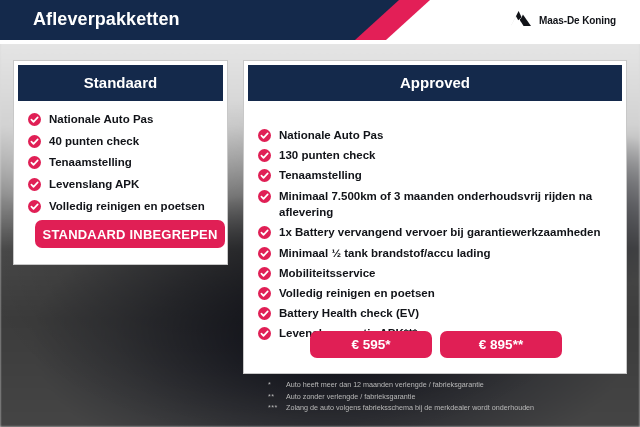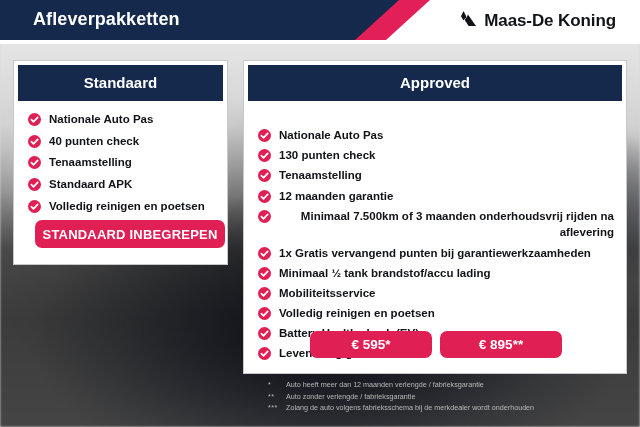--- a/index.html
+++ b/index.html
@@ -71,38 +71,38 @@
   .brand {
     position: absolute;
     right: 24px; top: 10px;
     display: flex;
     align-items: center;
     gap: 7px;
   }
   .brand-mark { display: block; }
   .brand-name {
     color: #111318;
-    font-size: 17px;
+    font-size: 10px;
     font-weight: bold;
     letter-spacing: -0.1px;
   }
 
   
   .card {
     position: absolute;
     background: #ffffff;
     border: 1px solid #c8c8c8;
   }
   .card-head {
     background: #14294b;
     color: #ffffff;
     text-align: center;
     font-weight: bold;
   }
-  .card-body { padding: 10px 12px 0 14px; text-align: right; }
+  .card-body { padding: 10px 12px 0 14px; }
 
   #card-standaard {
     left: 13px; top: 60px;
     width: 215px; height: 205px;
   }
   #card-standaard .card-head {
     margin: 4px 4px 0 4px;
     height: 36px;
     line-height: 36px;
     font-size: 15px;
@@ -246,21 +246,21 @@
           </span>
           <span class="feat-text">Tenaamstelling</span>
         </li>
         <li>
           <span class="check-icon">
             <svg width="13" height="13" viewBox="0 0 13 13" aria-hidden="true">
                 <circle cx="6.5" cy="6.5" r="6.5" fill="#e01f55"></circle>
                 <path d="M3.4 6.7 L5.5 8.8 L9.7 4.3" stroke="#ffffff" stroke-width="1.7" fill="none" stroke-linecap="round" stroke-linejoin="round"></path>
               </svg>
           </span>
-          <span class="feat-text">Standaard APK</span>
+          <span class="feat-text">Levenslang APK</span>
         </li>
         <li>
           <span class="check-icon">
             <svg width="13" height="13" viewBox="0 0 13 13" aria-hidden="true">
                 <circle cx="6.5" cy="6.5" r="6.5" fill="#e01f55"></circle>
                 <path d="M3.4 6.7 L5.5 8.8 L9.7 4.3" stroke="#ffffff" stroke-width="1.7" fill="none" stroke-linecap="round" stroke-linejoin="round"></path>
               </svg>
           </span>
           <span class="feat-text">Volledig reinigen en poetsen</span>
         </li>
@@ -300,39 +300,30 @@
           </span>
           <span class="feat-text">Tenaamstelling</span>
         </li>
         <li>
           <span class="check-icon">
             <svg width="13" height="13" viewBox="0 0 13 13" aria-hidden="true">
                 <circle cx="6.5" cy="6.5" r="6.5" fill="#e01f55"></circle>
                 <path d="M3.4 6.7 L5.5 8.8 L9.7 4.3" stroke="#ffffff" stroke-width="1.7" fill="none" stroke-linecap="round" stroke-linejoin="round"></path>
               </svg>
           </span>
-          <span class="feat-text">12 maanden garantie</span>
-        </li>
-        <li>
-          <span class="check-icon">
-            <svg width="13" height="13" viewBox="0 0 13 13" aria-hidden="true">
-                <circle cx="6.5" cy="6.5" r="6.5" fill="#e01f55"></circle>
-                <path d="M3.4 6.7 L5.5 8.8 L9.7 4.3" stroke="#ffffff" stroke-width="1.7" fill="none" stroke-linecap="round" stroke-linejoin="round"></path>
-              </svg>
-          </span>
           <span class="feat-text">Minimaal 7.500km of 3 maanden onderhoudsvrij rijden na aflevering</span>
         </li>
         <li>
           <span class="check-icon">
             <svg width="13" height="13" viewBox="0 0 13 13" aria-hidden="true">
                 <circle cx="6.5" cy="6.5" r="6.5" fill="#e01f55"></circle>
                 <path d="M3.4 6.7 L5.5 8.8 L9.7 4.3" stroke="#ffffff" stroke-width="1.7" fill="none" stroke-linecap="round" stroke-linejoin="round"></path>
               </svg>
           </span>
-          <span class="feat-text">1x Gratis vervangend punten bij garantiewerkzaamheden</span>
+          <span class="feat-text">1x Battery vervangend vervoer bij garantiewerkzaamheden</span>
         </li>
         <li>
           <span class="check-icon">
             <svg width="13" height="13" viewBox="0 0 13 13" aria-hidden="true">
                 <circle cx="6.5" cy="6.5" r="6.5" fill="#e01f55"></circle>
                 <path d="M3.4 6.7 L5.5 8.8 L9.7 4.3" stroke="#ffffff" stroke-width="1.7" fill="none" stroke-linecap="round" stroke-linejoin="round"></path>
               </svg>
           </span>
           <span class="feat-text">Minimaal ½ tank brandstof/accu lading</span>
         </li>

